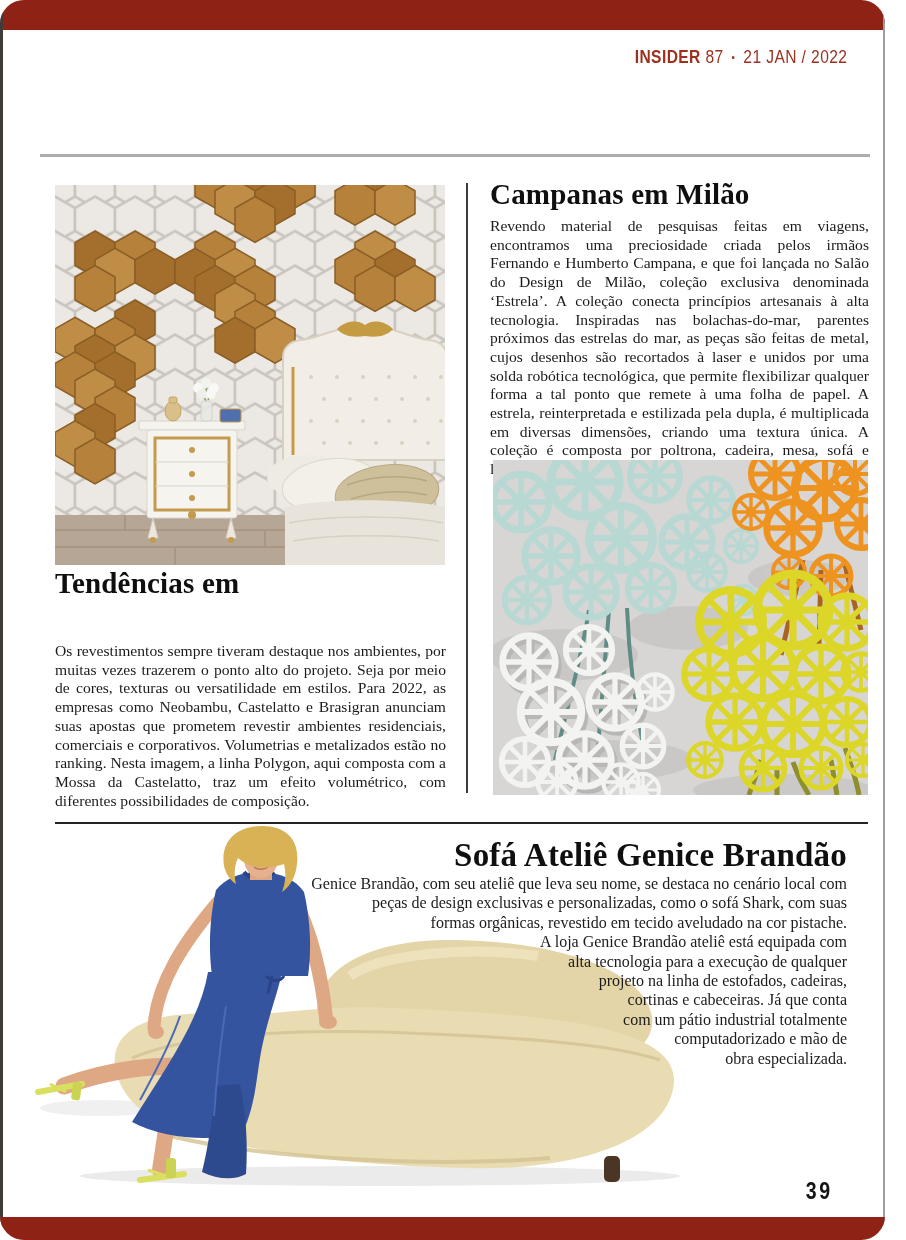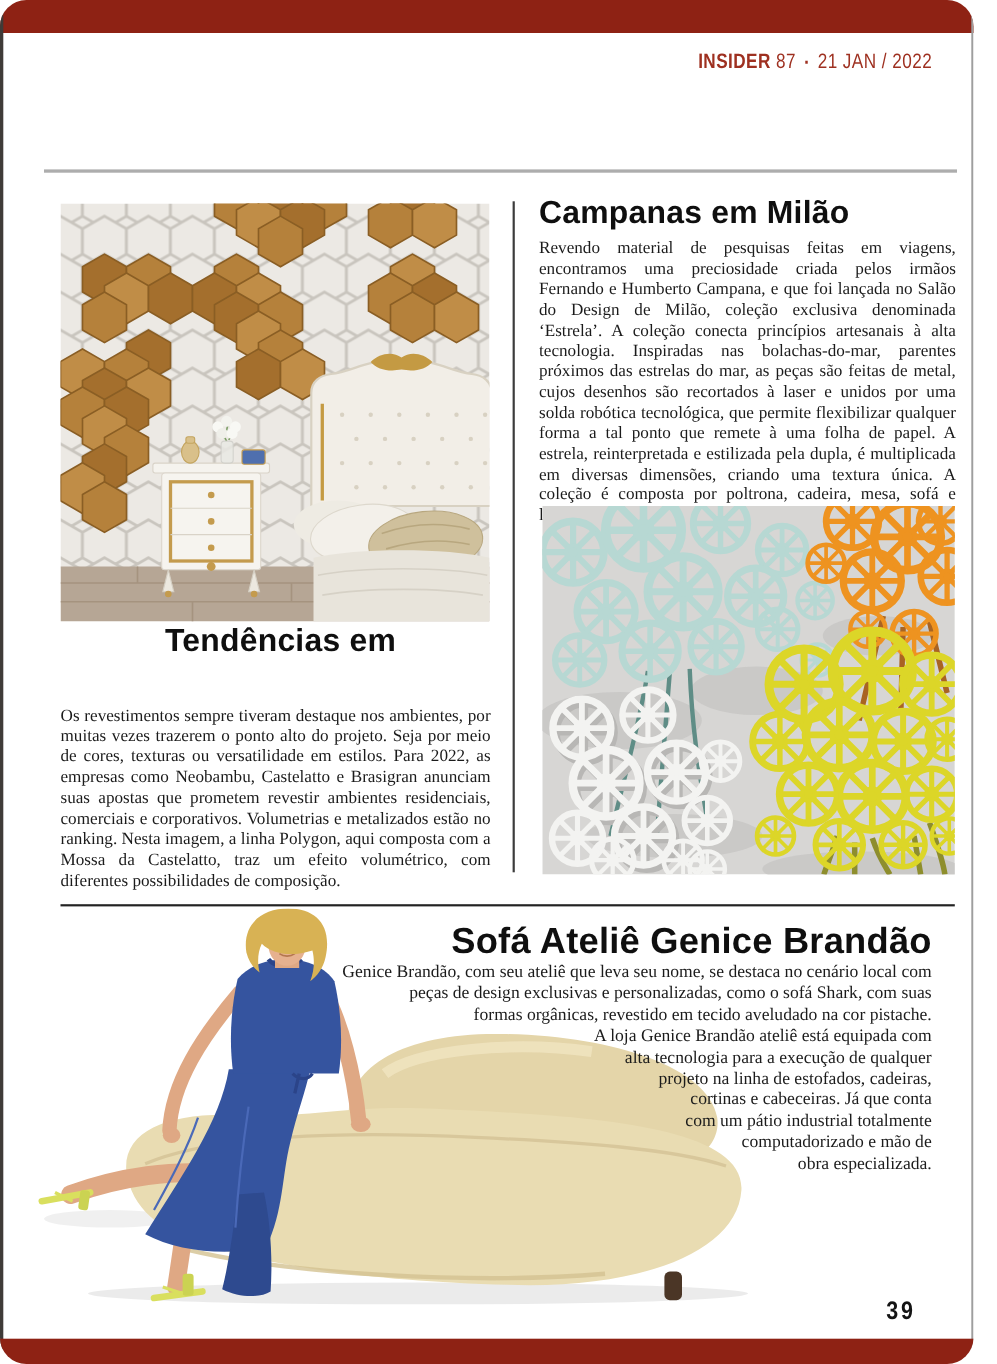--- a/index.html
+++ b/index.html
@@ -11,23 +11,23 @@
   .edge-left{position:absolute;left:0;top:0;width:3px;height:1240px;background:#3f3b38;}
   .edge-right{position:absolute;right:0;top:0;width:2px;height:1240px;background:#9e9e9e;}
   .header{position:absolute;top:46px;right:38px;color:#9e3020;white-space:nowrap;}
   .hdr-inner{display:inline-block;transform:scaleX(.82);transform-origin:right center;
              font-family:"Liberation Sans","DejaVu Sans",sans-serif;font-size:19px;letter-spacing:.5px;}
   .hdr-brand{font-weight:bold;}
   .hdr-sep{font-size:11px;vertical-align:2px;padding:0 4px;}
   .rule1{position:absolute;left:40px;top:154px;width:830px;height:3px;background:#adadad;}
   .rule2{position:absolute;left:55px;top:822px;width:813px;height:2px;background:#232323;}
   .vdiv{position:absolute;left:466px;top:183px;width:2px;height:610px;background:#3c3c3c;}
-  .headline{font-family:Liberation Sans, sans-serif;font-weight:800;color:#0f0f0f;
+  .headline{font-family:Liberation Serif, serif;font-weight:800;color:#0f0f0f;
             letter-spacing:.2px;line-height:1.04;}
-  .h-left{position:absolute;left:55px;top:568px;font-size:29px;width:400px;text-align:center;}
+  .h-left{position:absolute;left:55px;top:568px;font-size:29px;width:400px;}
   .h-right{position:absolute;left:490px;top:179px;font-size:29px;width:380px;}
   .h-bottom{position:absolute;right:38px;top:838px;font-size:33px;text-align:right;width:560px;}
   .body-col{font-size:15.6px;line-height:18.7px;text-align:justify;color:#1b1b1b;}
   .b-left{position:absolute;left:55px;top:642px;width:391px;}
   .b-right{position:absolute;left:490px;top:217px;width:379px;}
   .b-bottom{position:absolute;right:38px;top:874px;width:560px;font-size:16px;line-height:19.4px;
             text-align:right;white-space:pre-line;color:#1b1b1b;}
   .handle{position:absolute;right:38px;top:1066px;font-family:"DejaVu Serif",serif;font-weight:800;
           font-size:17px;letter-spacing:.8px;color:#0f0f0f;text-align:right;}
   .pagenum{position:absolute;right:52px;top:1178px;color:#141414;

